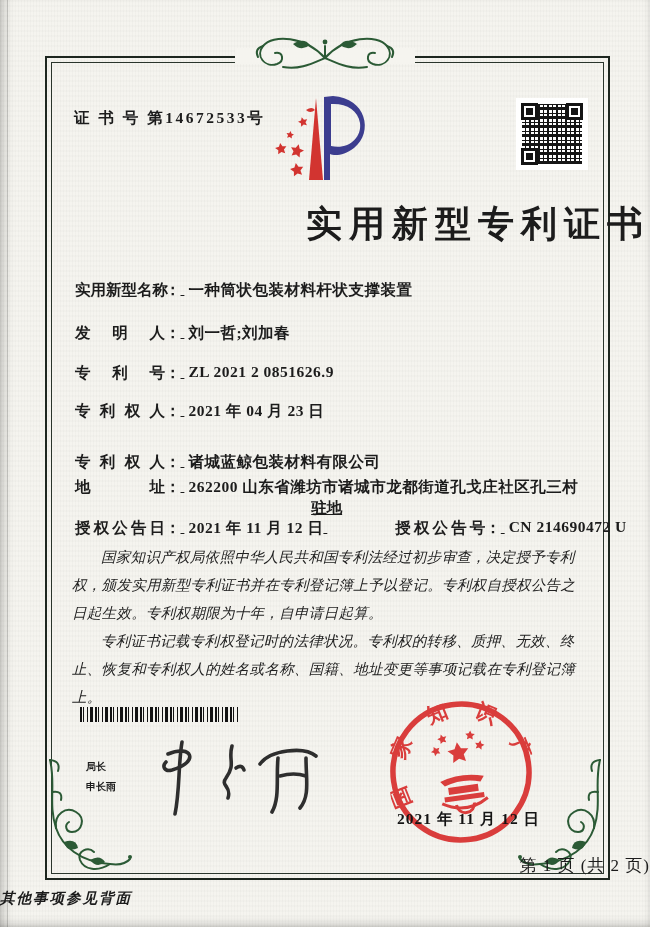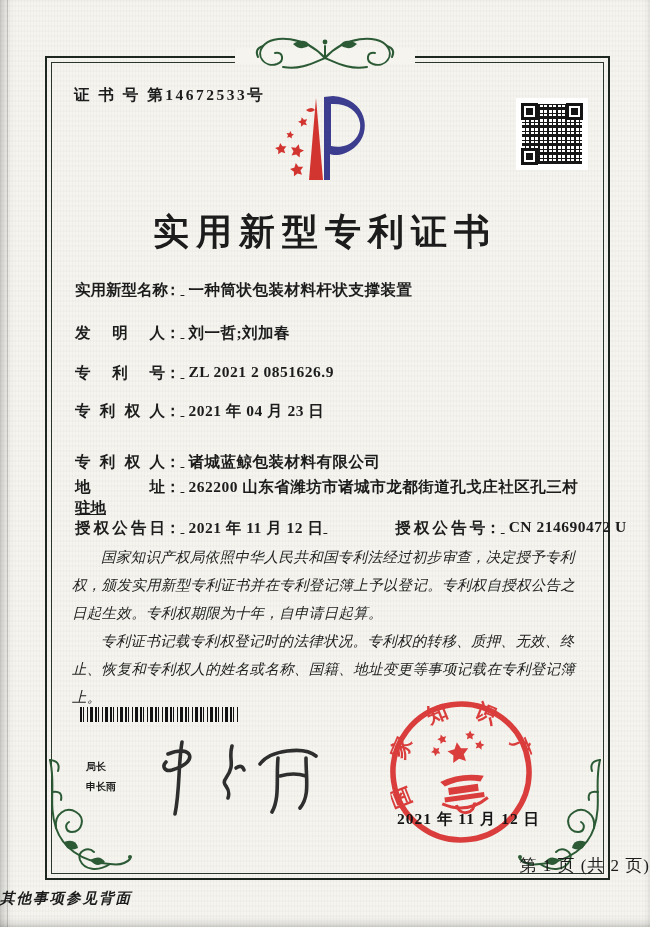--- a/index.html
+++ b/index.html
@@ -15,38 +15,38 @@
   }
   .page-edge{position:absolute;left:7px;top:0;width:1px;height:100%;background:rgba(0,0,0,.18);}
   
   .frame-outer{position:absolute;left:45px;top:56px;width:561px;height:820px;border:2.5px solid #1d261f;}
   .frame-inner{position:absolute;left:4px;top:4px;right:4px;bottom:4px;border:1px solid #2a352c;}
   
   .ornament-top{position:absolute;left:50%;top:28px;transform:translateX(-50%);}
   .flourish-bl{position:absolute;left:40px;top:750px;}
   .flourish-br{position:absolute;left:514px;top:750px;transform:scaleX(-1);}
   
-  .cert-no{position:absolute;left:74px;top:85px;font-size:15.5px;font-weight:600;letter-spacing:2.5px;}
+  .cert-no{position:absolute;left:74px;top:108px;font-size:15.5px;font-weight:600;letter-spacing:2.5px;}
   .logo{position:absolute;left:270px;top:88px;}
   .qr{position:absolute;left:516px;top:98px;width:72px;height:72px;background:#fff;padding:4px;box-sizing:border-box;}
   .qr-noise{position:absolute;inset:6px;background:
       repeating-linear-gradient(0deg,#161616 0 3px,transparent 3px 5px,#161616 5px 6px,transparent 6px 9px),
       repeating-linear-gradient(90deg,#fff 0 3px,transparent 3px 4px,#fff 4px 7px,transparent 7px 9px),
       #161616;}
   .finder{position:absolute;width:17px;height:17px;border:3px solid #141414;background:#fff;box-sizing:border-box;}
   .finder::after{content:"";position:absolute;inset:2px;background:#141414;}
   .finder.tl{left:5px;top:5px}.finder.tr{right:5px;top:5px}.finder.bl{left:5px;bottom:5px}
-  .title{position:absolute;left:0;top:208px;width:100%;text-align:center;
+  .title{position:absolute;left:0;top:200px;width:100%;text-align:right;
     font-size:36px;font-weight:700;letter-spacing:7px;}
   
   .row{position:absolute;left:75px;font-size:15.5px;font-weight:600;white-space:nowrap;text-decoration:underline;}
   .flabel{display:inline-block;width:90px;text-align:justify;text-align-last:justify;vertical-align:top;}
   .colon{display:inline-block;vertical-align:top;}
   .fvalue{display:inline-block;margin-left:4px;vertical-align:top;letter-spacing:.5px;}
-  .addr2{display:block;}
+  .addr2{display:block;text-align:center;}
   .pair2{margin-left:68px;}
   
   .body-text{position:absolute;left:72px;top:544px;width:504px;font-size:14.5px;
     font-style:italic;font-weight:500;line-height:1.93;color:#222;}
   .body-text p{margin:0;text-indent:2em;letter-spacing:.3px;}
   
   .barcode{position:absolute;left:80px;top:707px;width:158px;height:15px;
     background:repeating-linear-gradient(90deg,#131313 0 2px,transparent 2px 3px,#131313 3px 4px,transparent 4px 7px,#131313 7px 8px,transparent 8px 10px,#131313 10px 13px,transparent 13px 15px);}
   
   .sig-block{position:absolute;left:86px;top:757px;font-size:10px;font-weight:600;line-height:1.95;}

